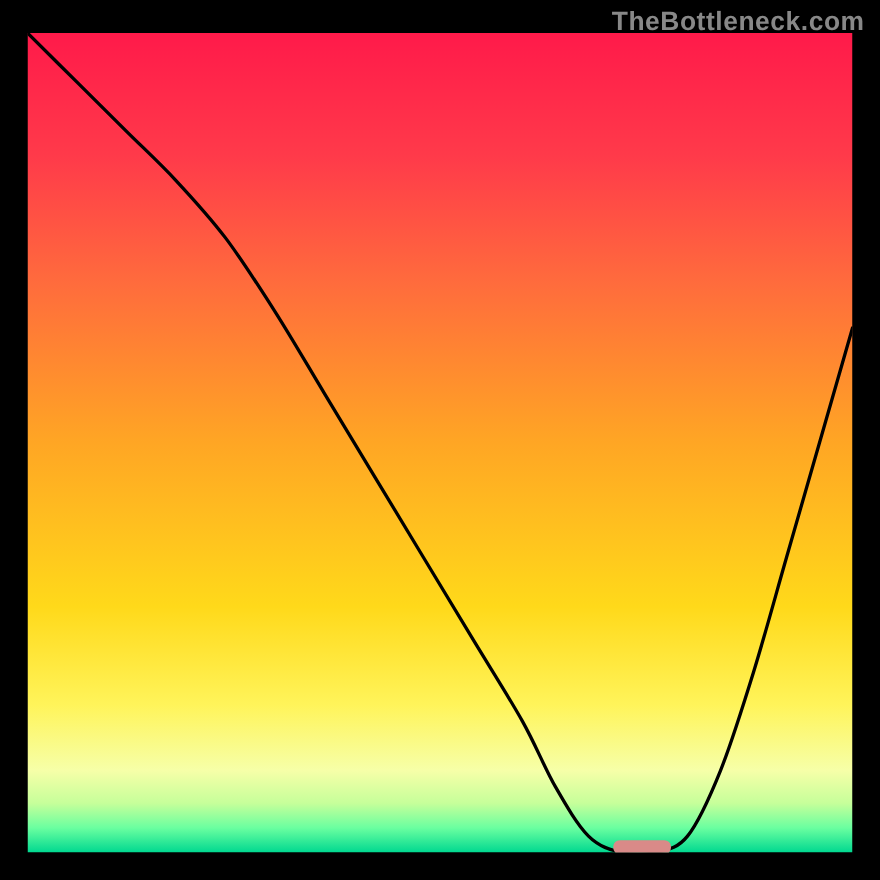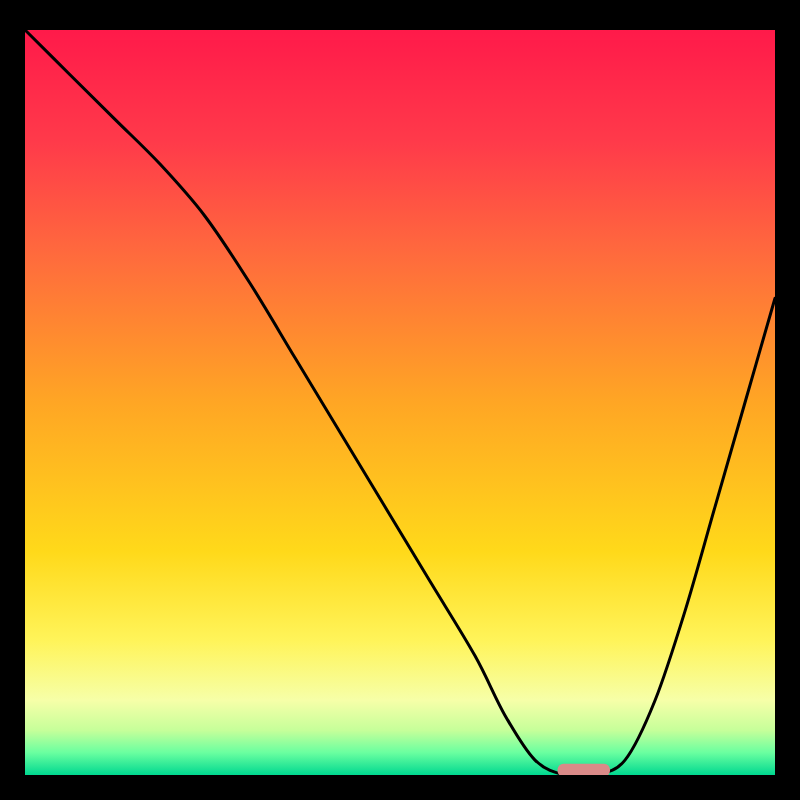--- a/index.html
+++ b/index.html
@@ -39,20 +39,21 @@
     left: 0;
     top: 0;
     width: 100%;
     height: 100%;
   }
 </style>
 </head>
 <body>
 
 <div class="container">
+  <div class="watermark">TheBottleneck.com</div>
   <div class="plot-area">
     <svg class="gradient" viewBox="0 0 750 745" preserveAspectRatio="none">
       <defs>
         <linearGradient id="bg" x1="0" y1="0" x2="0" y2="1">
             <stop offset="0%" stop-color="#ff1a4a"></stop>
             <stop offset="15%" stop-color="#ff3a4a"></stop>
             <stop offset="30%" stop-color="#ff6a3d"></stop>
             <stop offset="50%" stop-color="#ffa624"></stop>
             <stop offset="70%" stop-color="#ffd91a"></stop>
             <stop offset="82%" stop-color="#fff45a"></stop>

